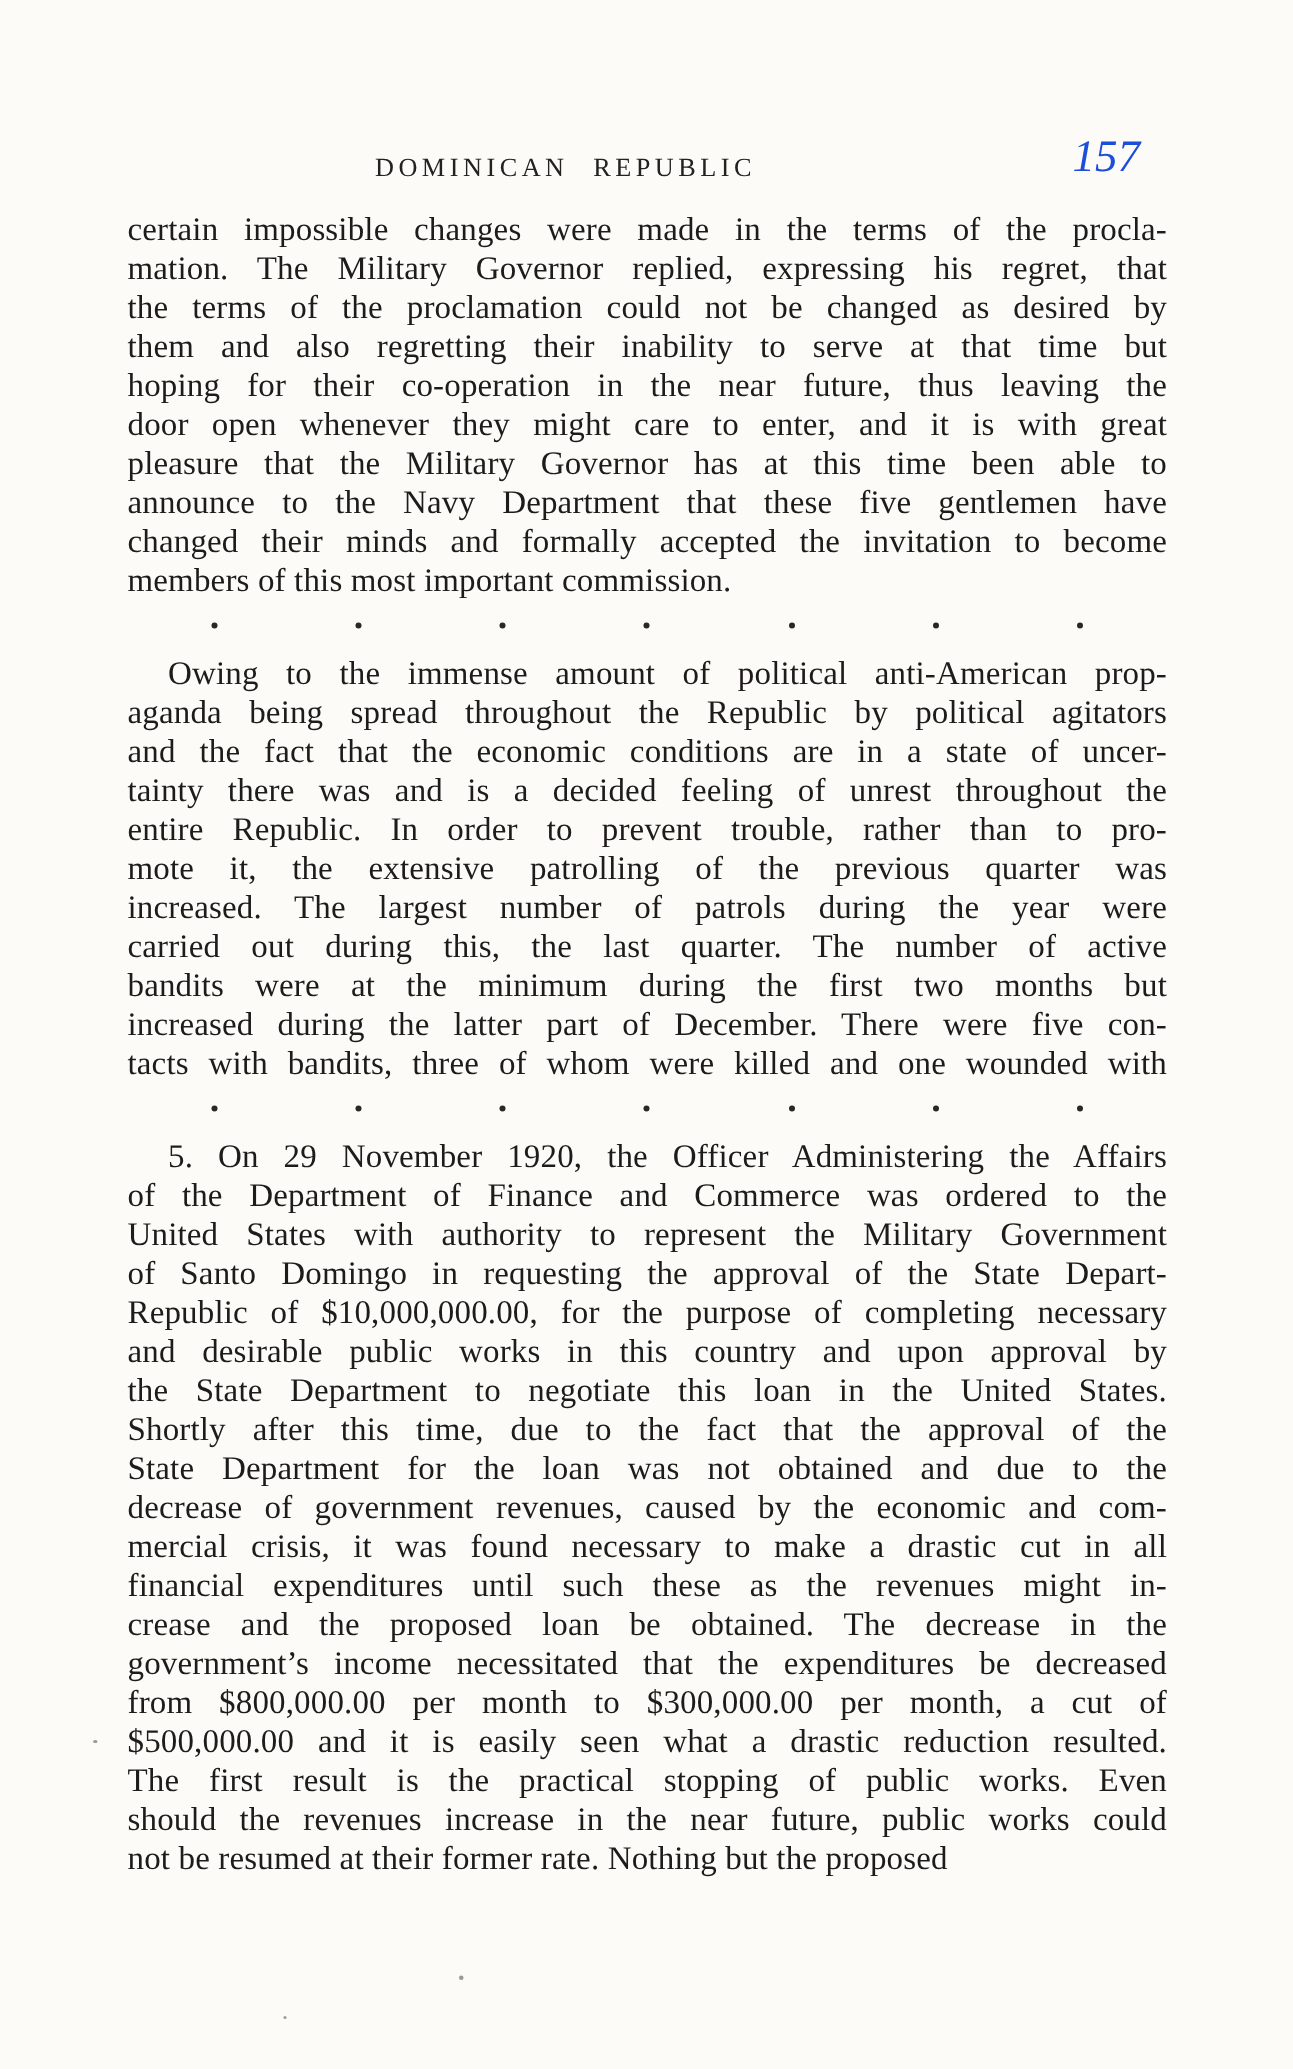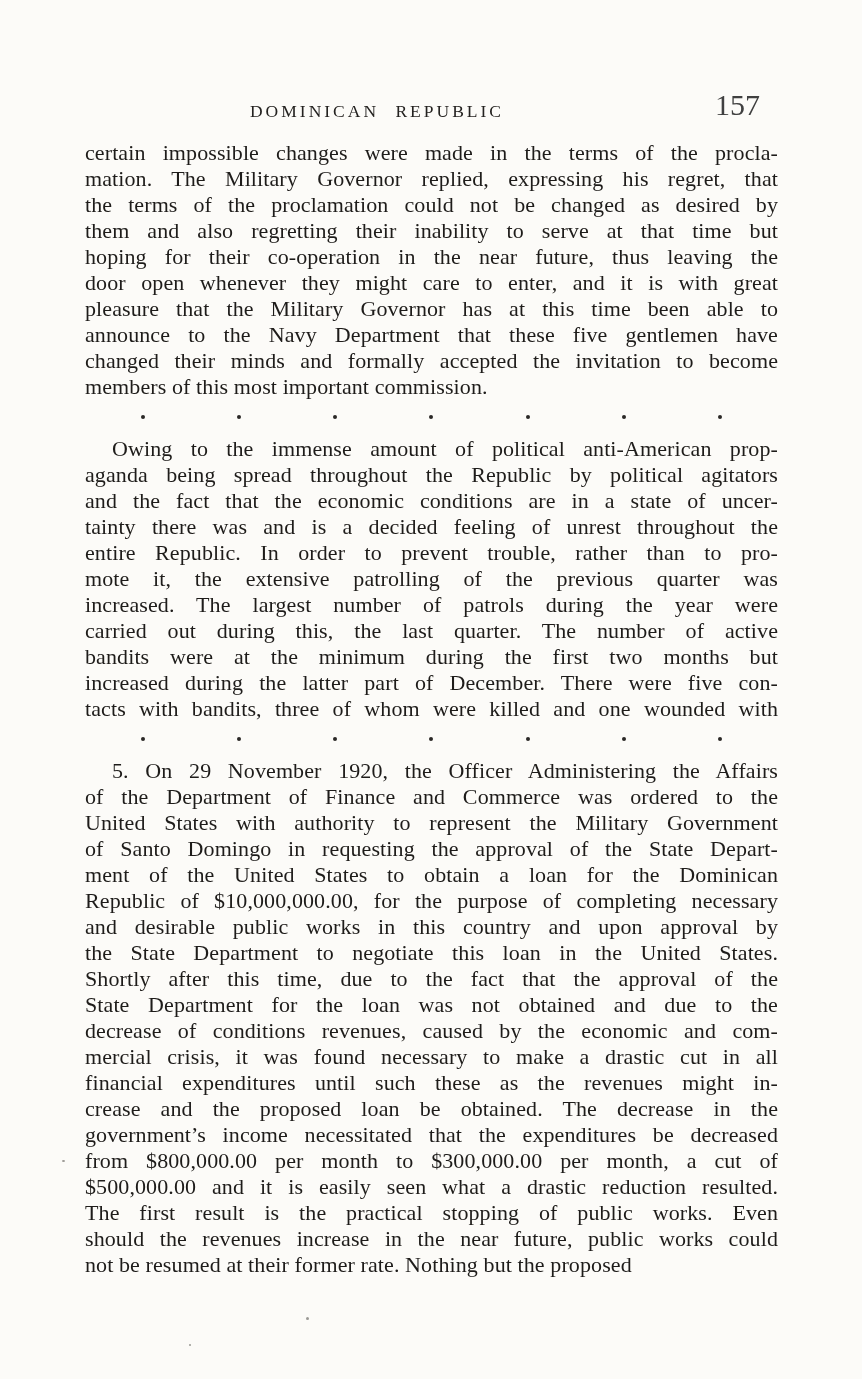--- a/index.html
+++ b/index.html
@@ -28,21 +28,22 @@
     letter-spacing: 3px;
     word-spacing: 9px;
     color: #242220;
   }
   .page-number {
     position: absolute;
     top: 90px;
     right: 102px;
     font-size: 30px;
     line-height: 1;
-    color: #404040;
+    color: #1d4ed8;
+    font-style: italic;
   }
   .text-block {
     position: absolute;
     top: 140px;
     left: 85px;
     width: 693px;
     font-size: 22px;
     line-height: 26px;
     letter-spacing: 0.1px;
   }
@@ -127,27 +128,26 @@
         <span class="dot"></span>
         <span class="dot"></span>
         <span class="dot"></span>
         <span class="dot"></span>
       </div>
       <div class="paragraph">
         <div class="line indent">5. On 29 November 1920, the Officer Administering the Affairs</div>
         <div class="line">of the Department of Finance and Commerce was ordered to the</div>
         <div class="line">United States with authority to represent the Military Government</div>
         <div class="line">of Santo Domingo in requesting the approval of the State Depart-</div>
-        <div class="line">ment of the United States to obtain a loan for the Dominican</div>
         <div class="line">Republic of $10,000,000.00, for the purpose of completing necessary</div>
         <div class="line">and desirable public works in this country and upon approval by</div>
         <div class="line">the State Department to negotiate this loan in the United States.</div>
         <div class="line">Shortly after this time, due to the fact that the approval of the</div>
         <div class="line">State Department for the loan was not obtained and due to the</div>
-        <div class="line">decrease of conditions revenues, caused by the economic and com-</div>
+        <div class="line">decrease of government revenues, caused by the economic and com-</div>
         <div class="line">mercial crisis, it was found necessary to make a drastic cut in all</div>
         <div class="line">financial expenditures until such these as the revenues might in-</div>
         <div class="line">crease and the proposed loan be obtained. The decrease in the</div>
         <div class="line">government’s income necessitated that the expenditures be decreased</div>
         <div class="line">from $800,000.00 per month to $300,000.00 per month, a cut of</div>
         <div class="line">$500,000.00 and it is easily seen what a drastic reduction resulted.</div>
         <div class="line">The first result is the practical stopping of public works. Even</div>
         <div class="line">should the revenues increase in the near future, public works could</div>
         <div class="line para-end">not be resumed at their former rate. Nothing but the proposed</div>
       </div>

